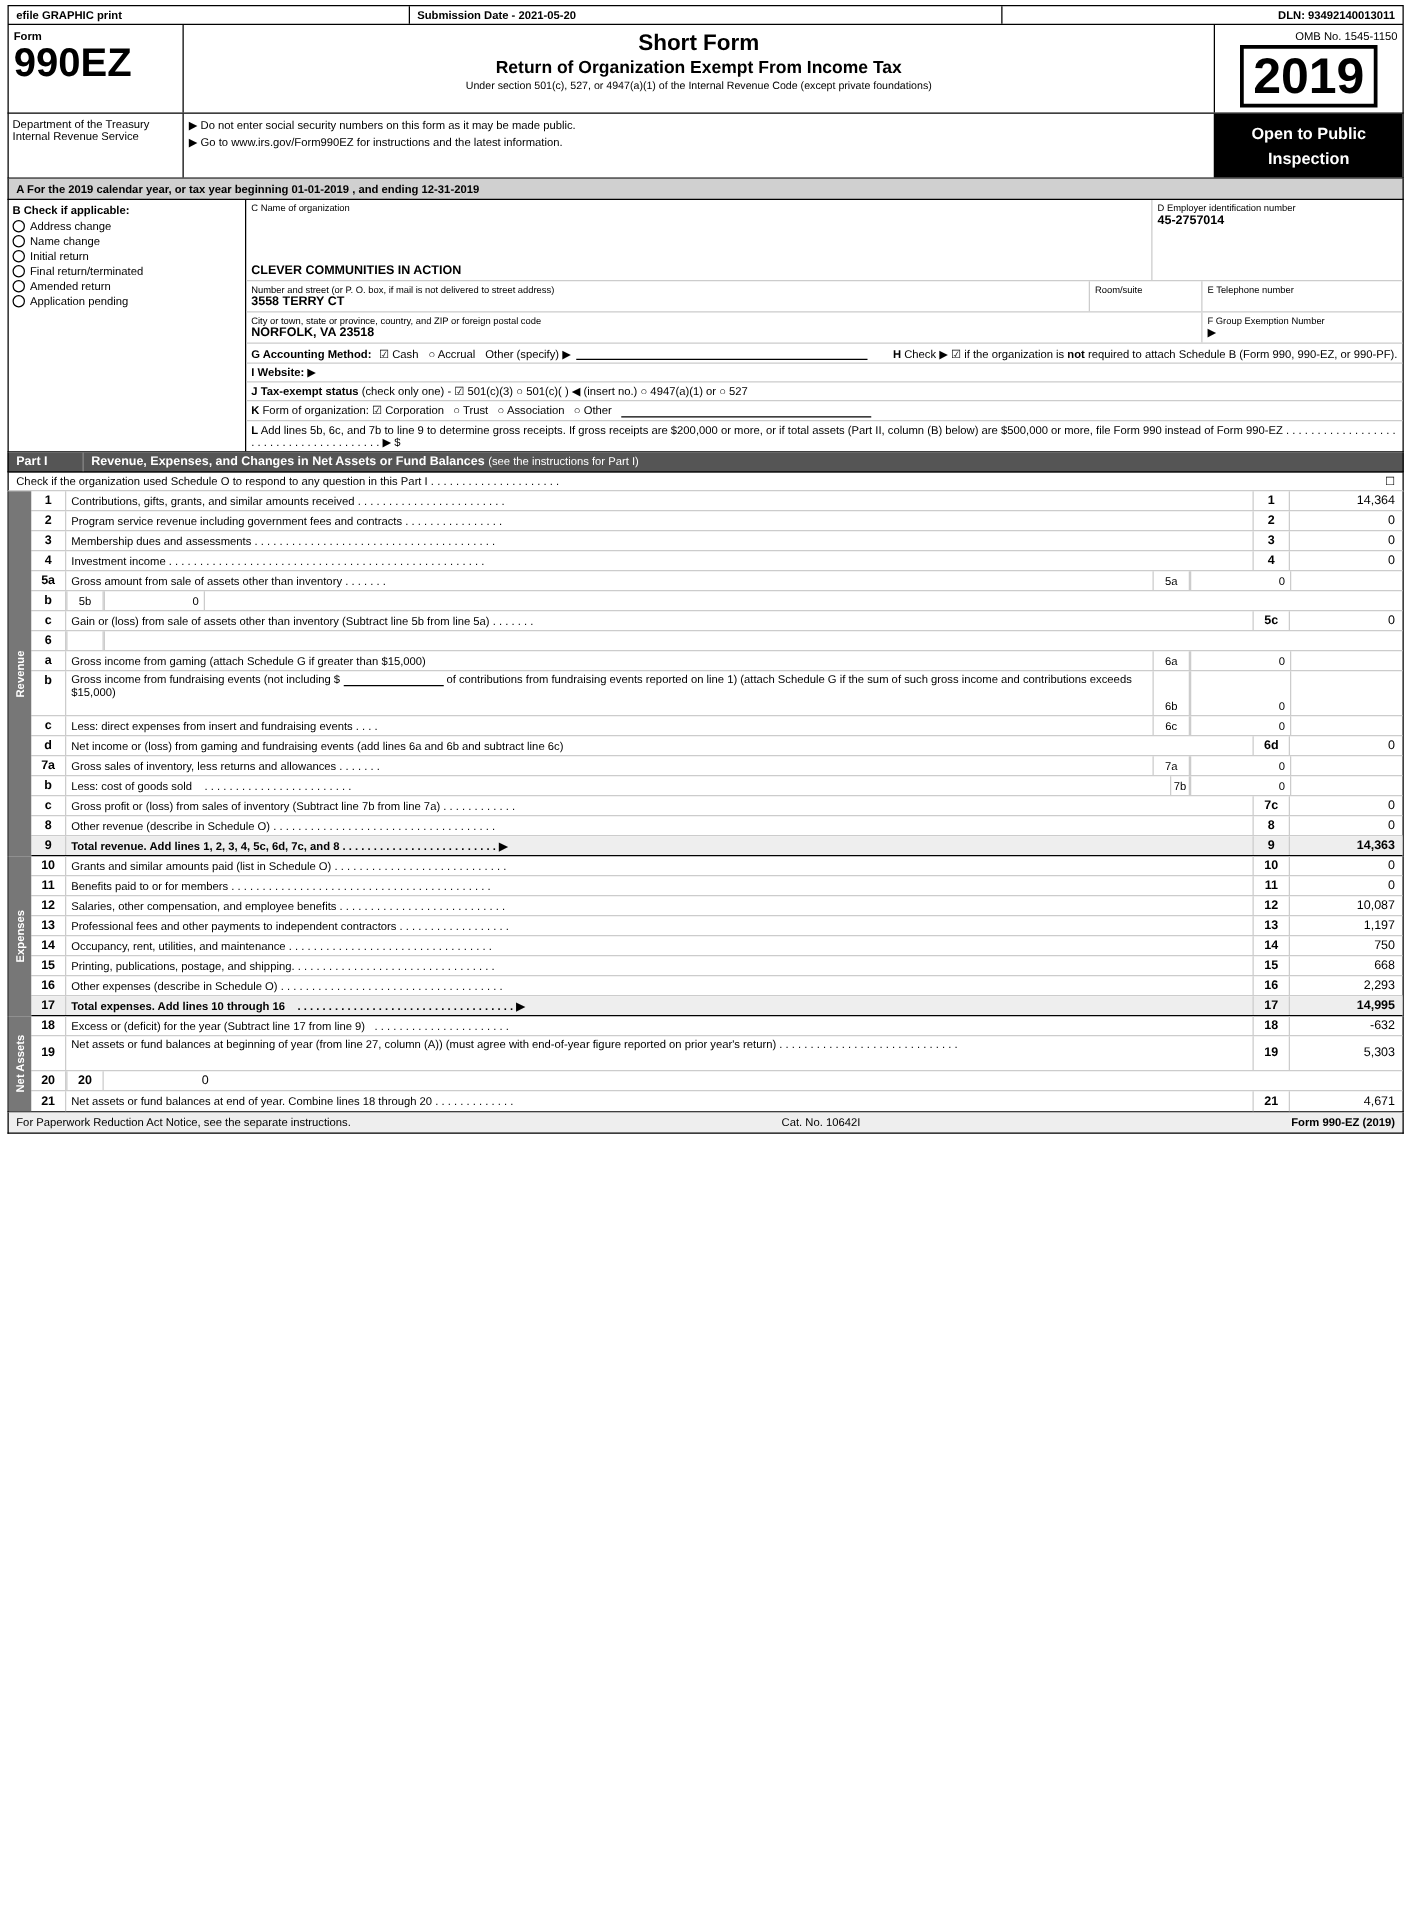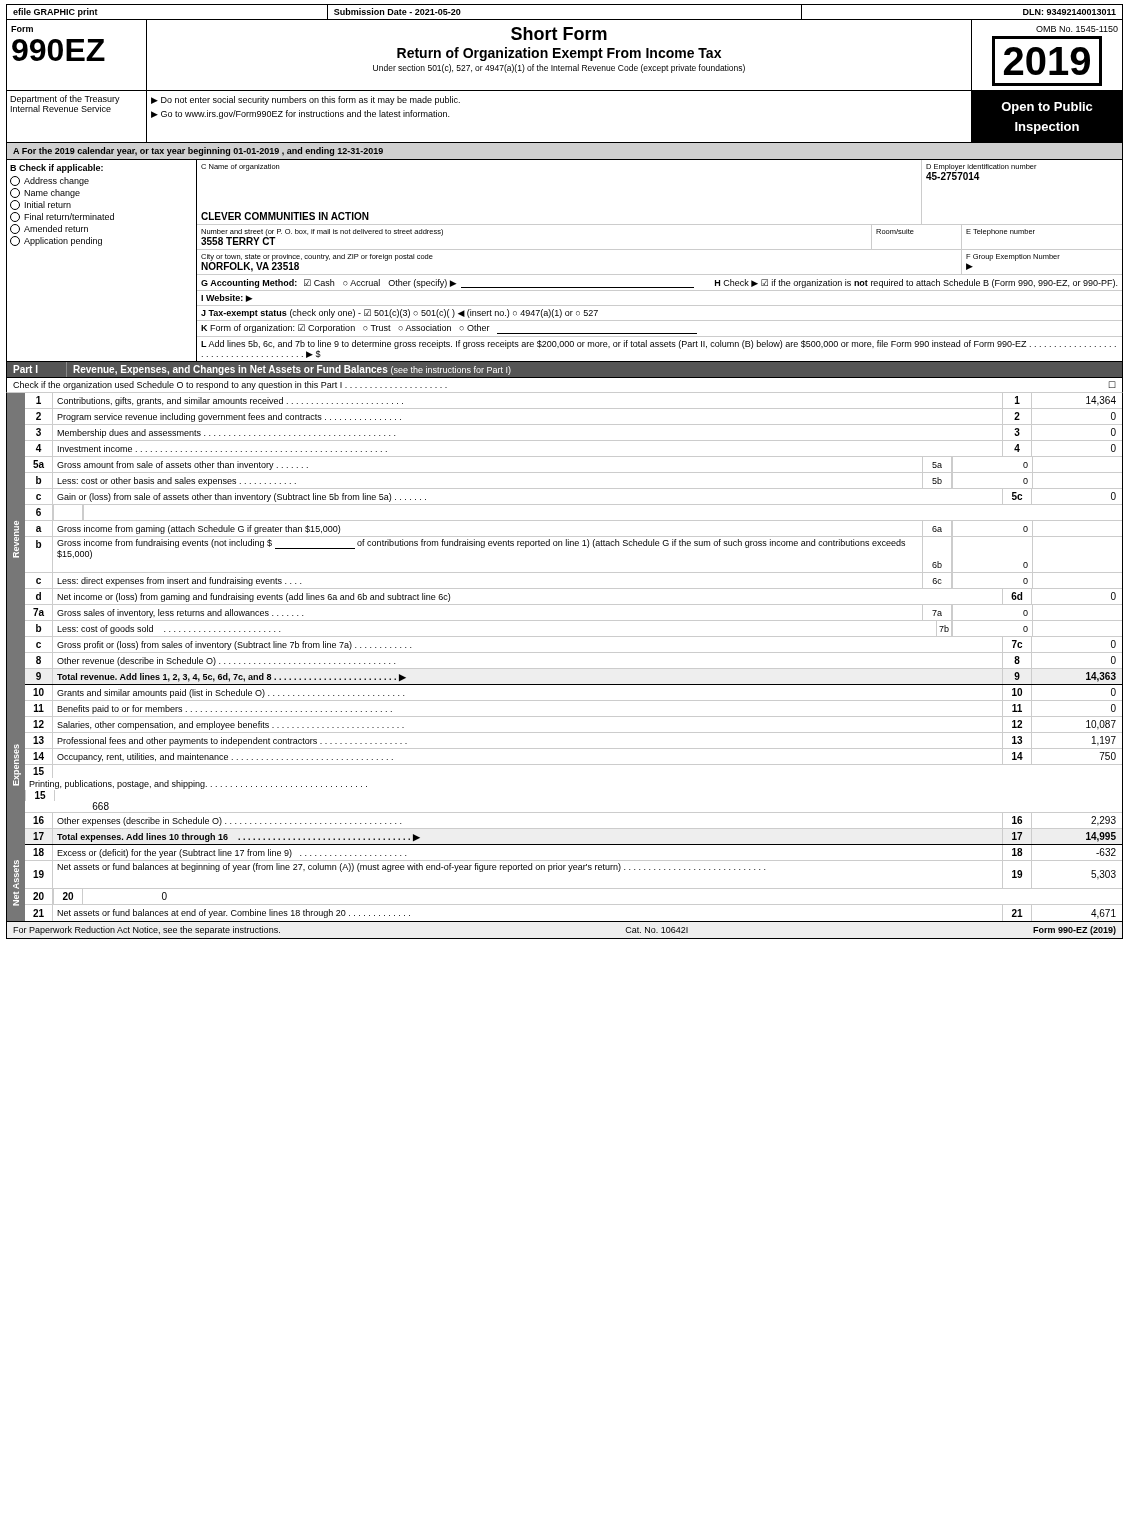--- a/index.html
+++ b/index.html
@@ -199,21 +199,20 @@
       <div style="display:flex; border-bottom:1px solid #ccc; min-height:16px;">
         <div style="width:28px; text-align:center; font-weight:bold; border-right:1px solid #ccc; font-size:10px; padding:1px; display:flex; align-items:center; justify-content:center;">5a</div>
         <div style="flex:1; padding:1px 4px; font-size:9px; display:flex; align-items:center;">Gross amount from sale of assets other than inventory . . . . . . .</div>
         <div style="width:30px; text-align:center; border-left:1px solid #ccc; border-right:1px solid #ccc; font-size:9px; display:flex; align-items:center; justify-content:center;">5a</div>
         <div style="width:80px; border-left:1px solid #ccc; text-align:right; padding-right:4px; font-size:9px; display:flex; align-items:center; justify-content:flex-end;">0</div>
         <div style="width:90px; border-left:1px solid #ccc;"></div>
       </div>
 
       <div style="display:flex; border-bottom:1px solid #ccc; min-height:16px;">
         <div style="width:28px; text-align:center; font-weight:bold; border-right:1px solid #ccc; font-size:10px; padding:1px; display:flex; align-items:center; justify-content:center;">b</div>
-        <div style="flex:1; padding:1px 4px; font-size:9px; display:flex; align-items:center;">Less: cost or other basis and sales expenses . . . . . . . . . . . .</div>
         <div style="width:30px; text-align:center; border-left:1px solid #ccc; border-right:1px solid #ccc; font-size:9px; display:flex; align-items:center; justify-content:center;">5b</div>
         <div style="width:80px; border-left:1px solid #ccc; text-align:right; padding-right:4px; font-size:9px; display:flex; align-items:center; justify-content:flex-end;">0</div>
         <div style="width:90px; border-left:1px solid #ccc;"></div>
       </div>
 
       <div style="display:flex; border-bottom:1px solid #ccc; min-height:16px;">
         <div style="width:28px; text-align:center; font-weight:bold; border-right:1px solid #ccc; font-size:10px; padding:1px; display:flex; align-items:center; justify-content:center;">c</div>
         <div style="flex:1; padding:1px 4px; font-size:9px; display:flex; align-items:center;">Gain or (loss) from sale of assets other than inventory (Subtract line 5b from line 5a) . . . . . . .</div>
         <div style="width:30px; text-align:center; border-left:1px solid #ccc; border-right:1px solid #ccc; font-size:10px; display:flex; align-items:center; justify-content:center; font-weight:bold;">5c</div>
         <div style="width:90px; text-align:right; padding-right:6px; font-size:10px; display:flex; align-items:center; justify-content:flex-end;">0</div>
@@ -328,21 +327,21 @@
         <div style="width:90px; text-align:right; padding-right:6px; font-size:10px; display:flex; align-items:center; justify-content:flex-end;">1,197</div>
       </div>
 
       <div style="display:flex; border-bottom:1px solid #ccc; min-height:16px;">
         <div style="width:28px; text-align:center; font-weight:bold; border-right:1px solid #ccc; font-size:10px; padding:1px; display:flex; align-items:center; justify-content:center;">14</div>
         <div style="flex:1; padding:1px 4px; font-size:9px; display:flex; align-items:center;">Occupancy, rent, utilities, and maintenance . . . . . . . . . . . . . . . . . . . . . . . . . . . . . . . . .</div>
         <div style="width:30px; text-align:center; border-left:1px solid #ccc; border-right:1px solid #ccc; font-size:10px; display:flex; align-items:center; justify-content:center; font-weight:bold;">14</div>
         <div style="width:90px; text-align:right; padding-right:6px; font-size:10px; display:flex; align-items:center; justify-content:flex-end;">750</div>
       </div>
 
-      <div style="display:flex; border-bottom:1px solid #ccc; min-height:16px;flex-direction:column;">
+      <div style="display:flex; border-bottom:1px solid #ccc; min-height:16px;">
         <div style="width:28px; text-align:center; font-weight:bold; border-right:1px solid #ccc; font-size:10px; padding:1px; display:flex; align-items:center; justify-content:center;">15</div>
         <div style="flex:1; padding:1px 4px; font-size:9px; display:flex; align-items:center;">Printing, publications, postage, and shipping. . . . . . . . . . . . . . . . . . . . . . . . . . . . . . . . .</div>
         <div style="width:30px; text-align:center; border-left:1px solid #ccc; border-right:1px solid #ccc; font-size:10px; display:flex; align-items:center; justify-content:center; font-weight:bold;">15</div>
         <div style="width:90px; text-align:right; padding-right:6px; font-size:10px; display:flex; align-items:center; justify-content:flex-end;">668</div>
       </div>
 
       <div style="display:flex; border-bottom:1px solid #ccc; min-height:16px;">
         <div style="width:28px; text-align:center; font-weight:bold; border-right:1px solid #ccc; font-size:10px; padding:1px; display:flex; align-items:center; justify-content:center;">16</div>
         <div style="flex:1; padding:1px 4px; font-size:9px; display:flex; align-items:center;">Other expenses (describe in Schedule O) . . . . . . . . . . . . . . . . . . . . . . . . . . . . . . . . . . . .</div>
         <div style="width:30px; text-align:center; border-left:1px solid #ccc; border-right:1px solid #ccc; font-size:10px; display:flex; align-items:center; justify-content:center; font-weight:bold;">16</div>

